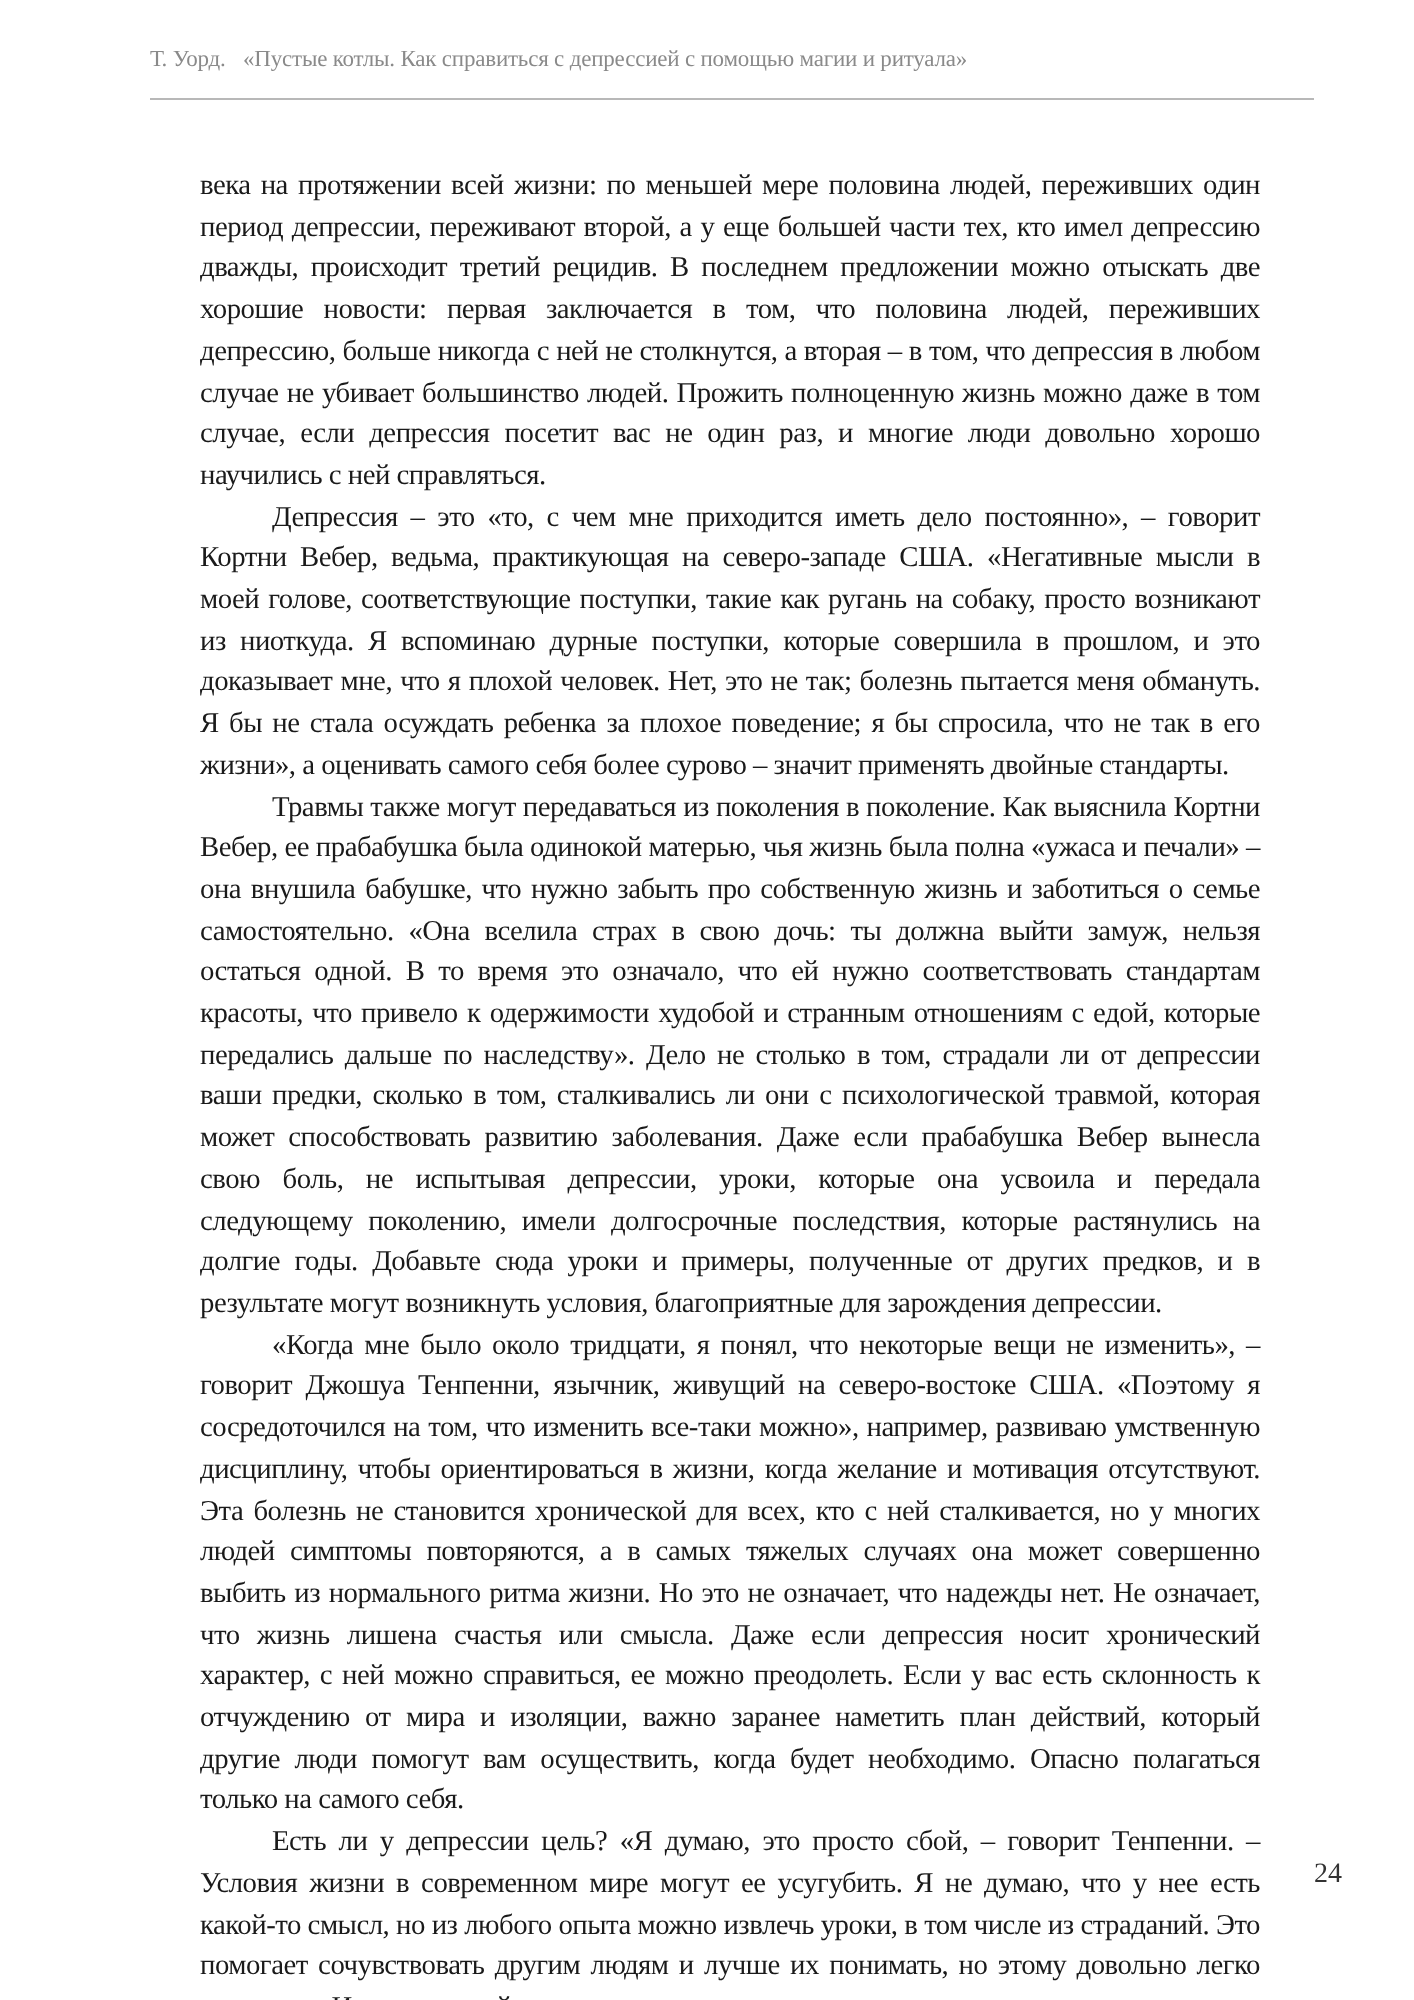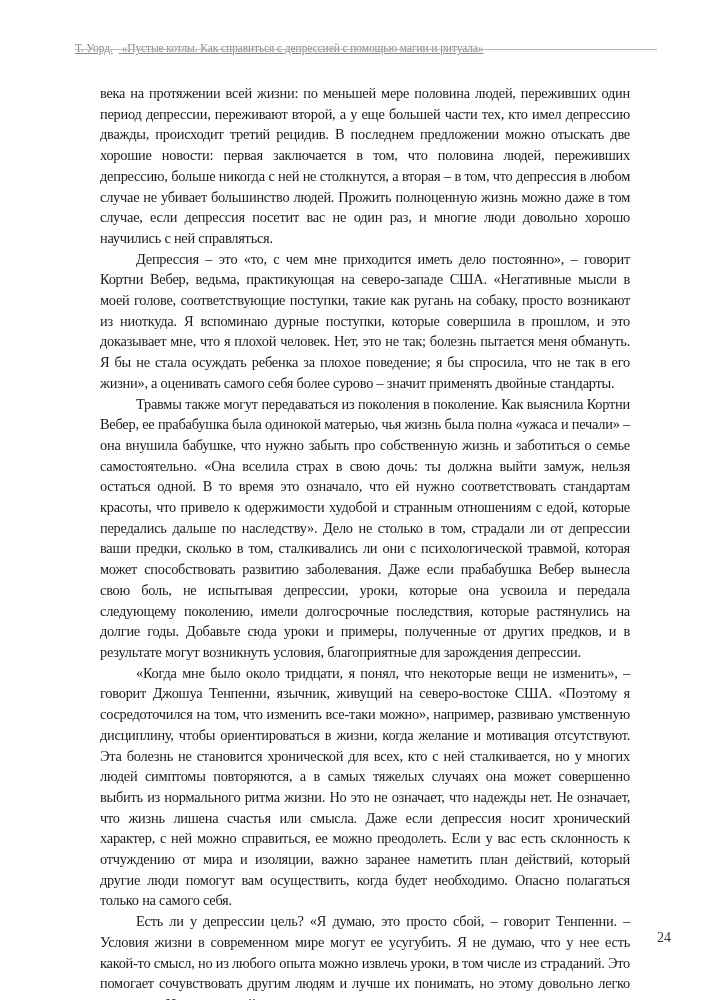--- a/index.html
+++ b/index.html
@@ -1,20 +1,20 @@
 <!DOCTYPE html>
 <html><head>
 <meta charset="utf-8">
 <style>
   html, body { margin: 0; padding: 0; background: #ffffff; }
   body { width: 707px; height: 1000px; position: relative; overflow: hidden; }
   .header {
-    position: absolute; left: 75px; top: 42px; width: 580px;
+    position: absolute; left: 75px; top: 24px; width: 580px;
     font-family: "Liberation Serif", serif; font-size: 11.5px; color: #8a8a8a;
-    letter-spacing: -0.1px; white-space: nowrap; text-decoration: underline;
+    letter-spacing: -0.1px; white-space: nowrap;
   }
   .header .author { margin-right: 6px; }
   .rule {
     position: absolute; left: 75px; top: 49px; width: 582px; height: 1px;
     background: #b8b8b8;
   }
   .body {
     position: absolute; left: 100px; top: 83px; width: 530px;
     font-family: "Liberation Serif", serif; font-size: 14.4px; line-height: 20.7px;
     color: #1a1a1a; text-align: justify; hyphens: manual;

